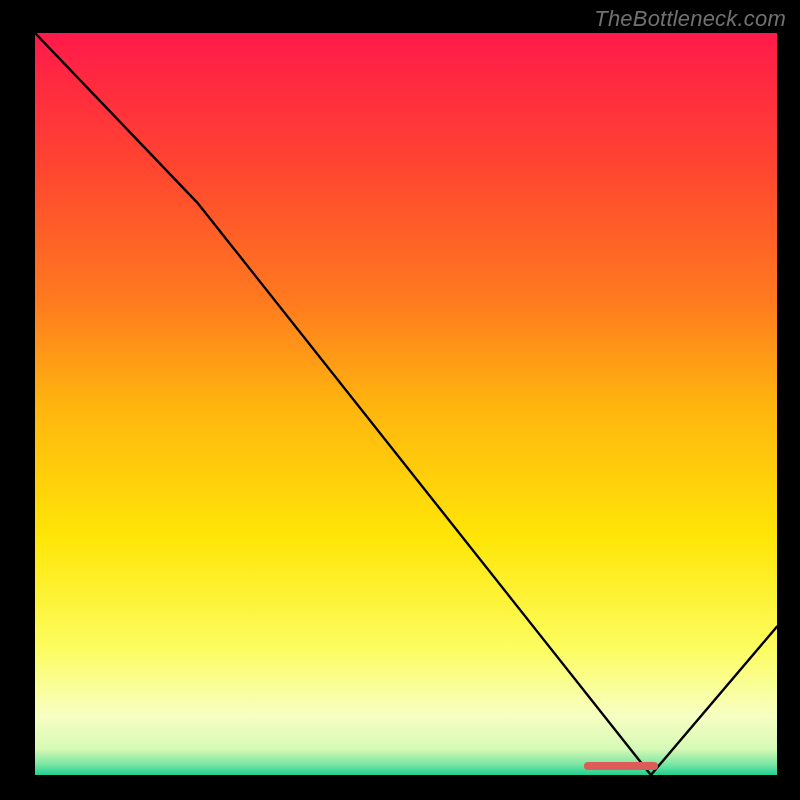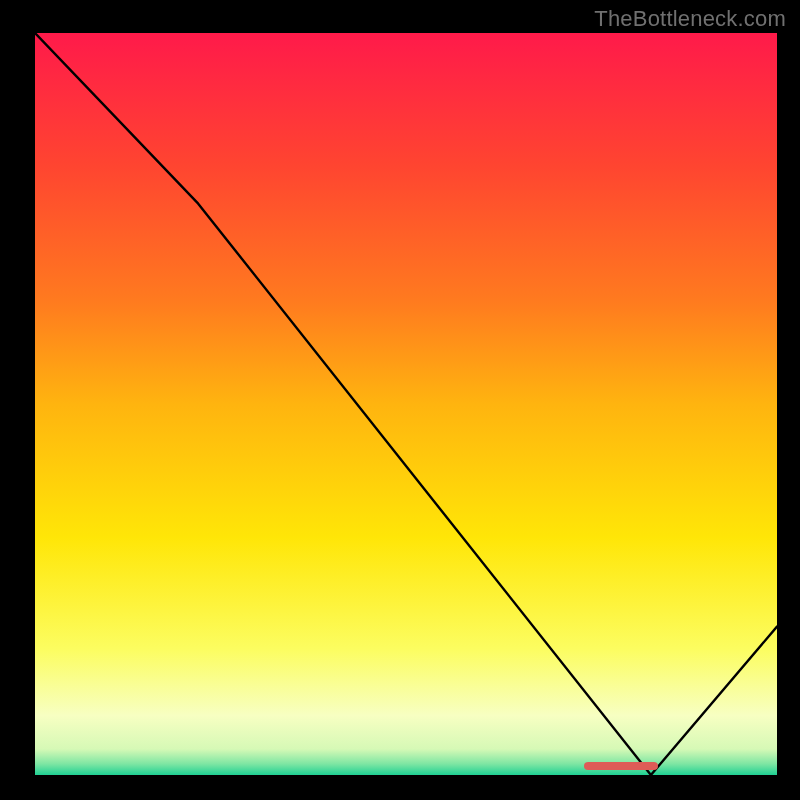--- a/index.html
+++ b/index.html
@@ -18,20 +18,21 @@
     background: #000;
   }
   .watermark {
     position: absolute;
     top: 6px;
     right: 14px;
     color: #707070;
     font-size: 22px;
     font-weight: 500;
     letter-spacing: 0.2px;
+    font-style: italic;
   }
   .plot {
     position: absolute;
     left: 35px;
     top: 33px;
     width: 742px;
     height: 742px;
   }
   .plot svg {
     display: block;

